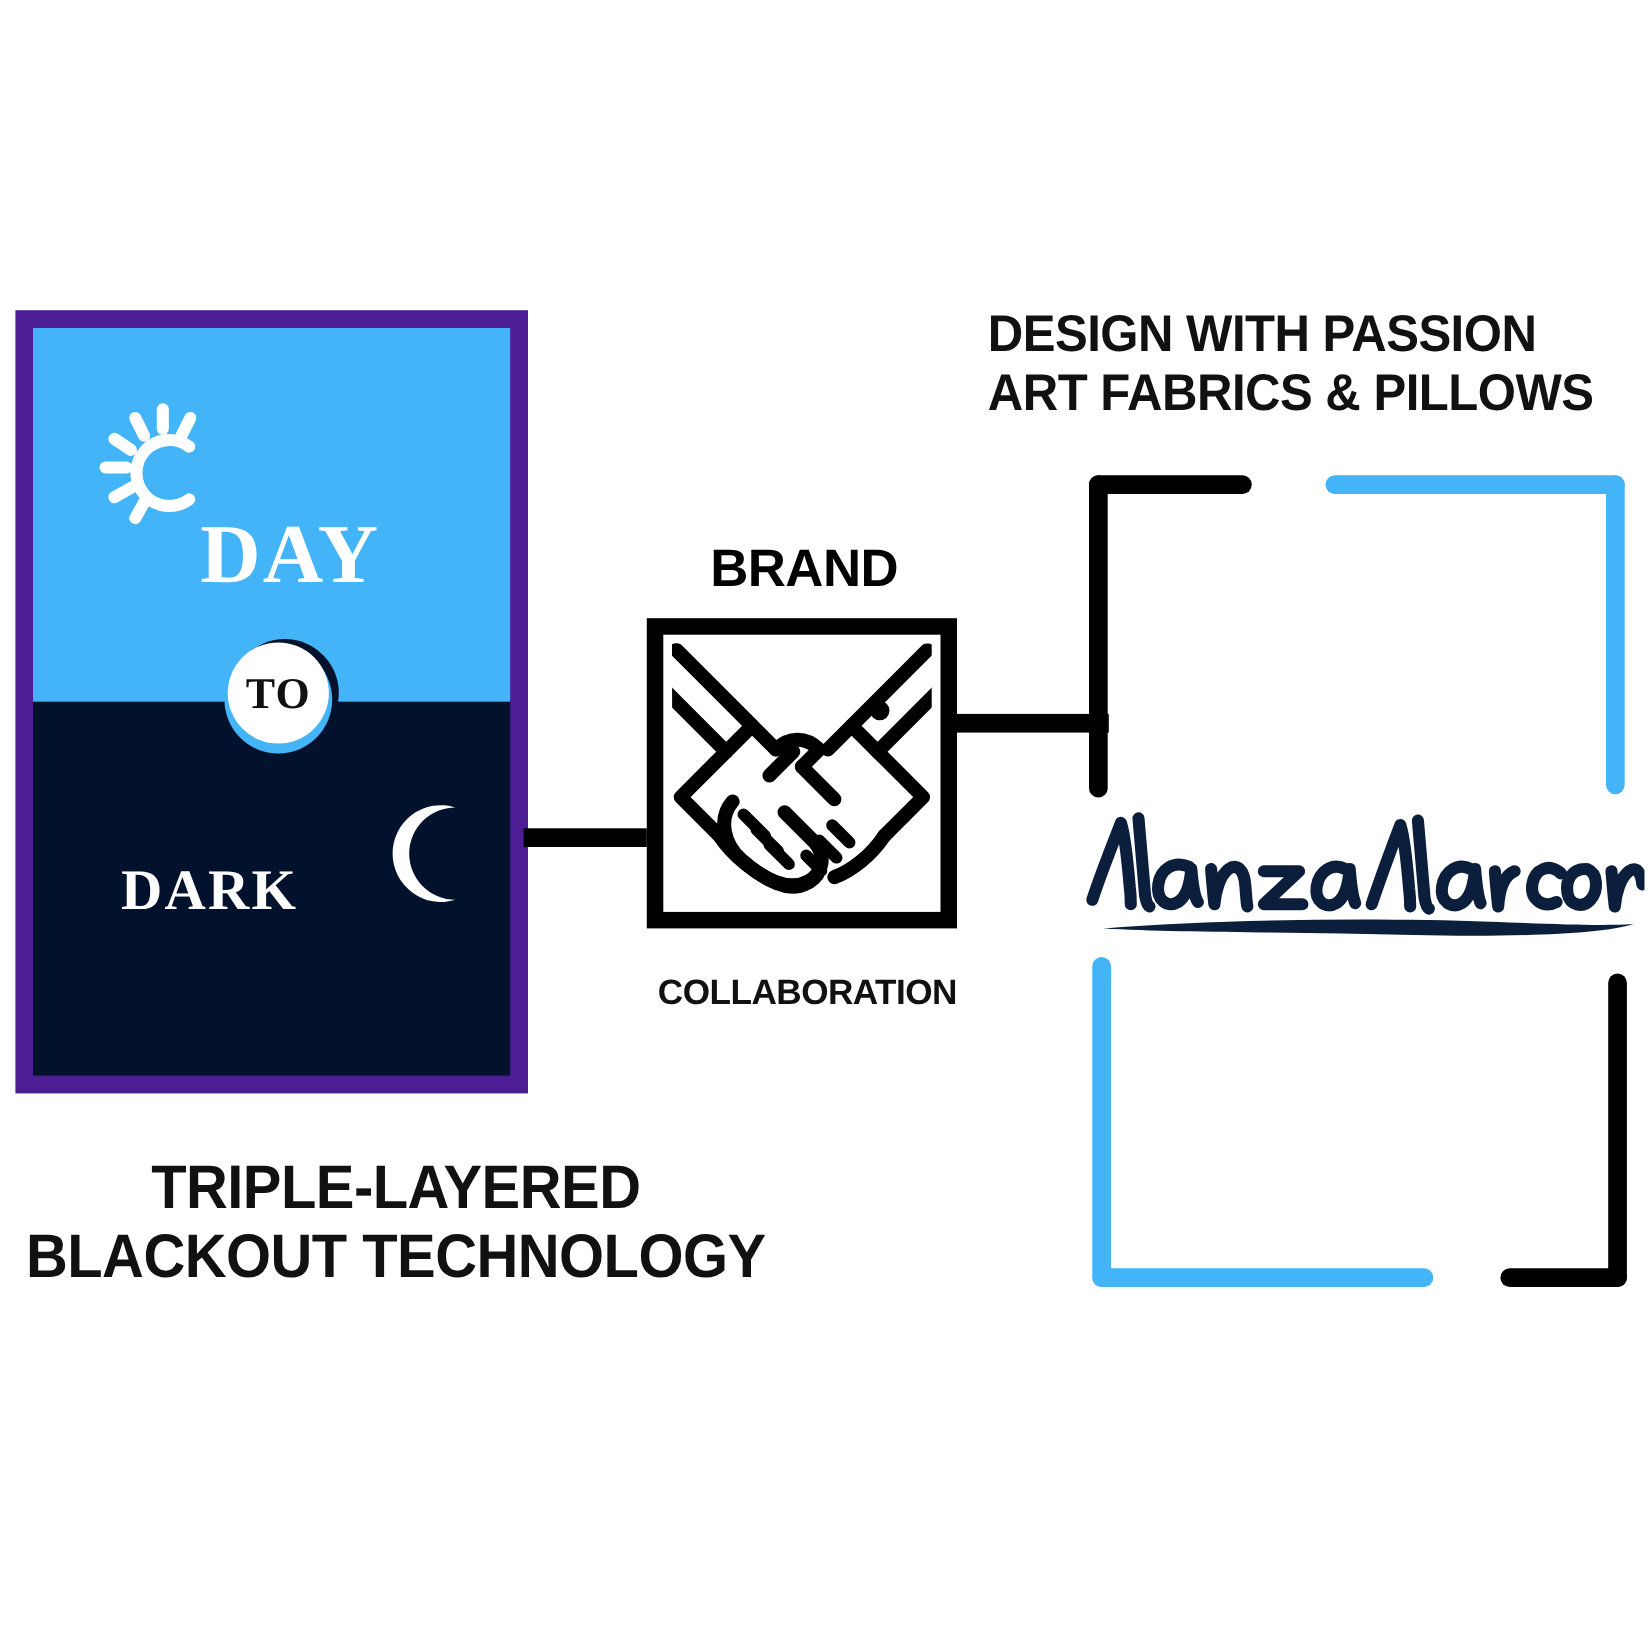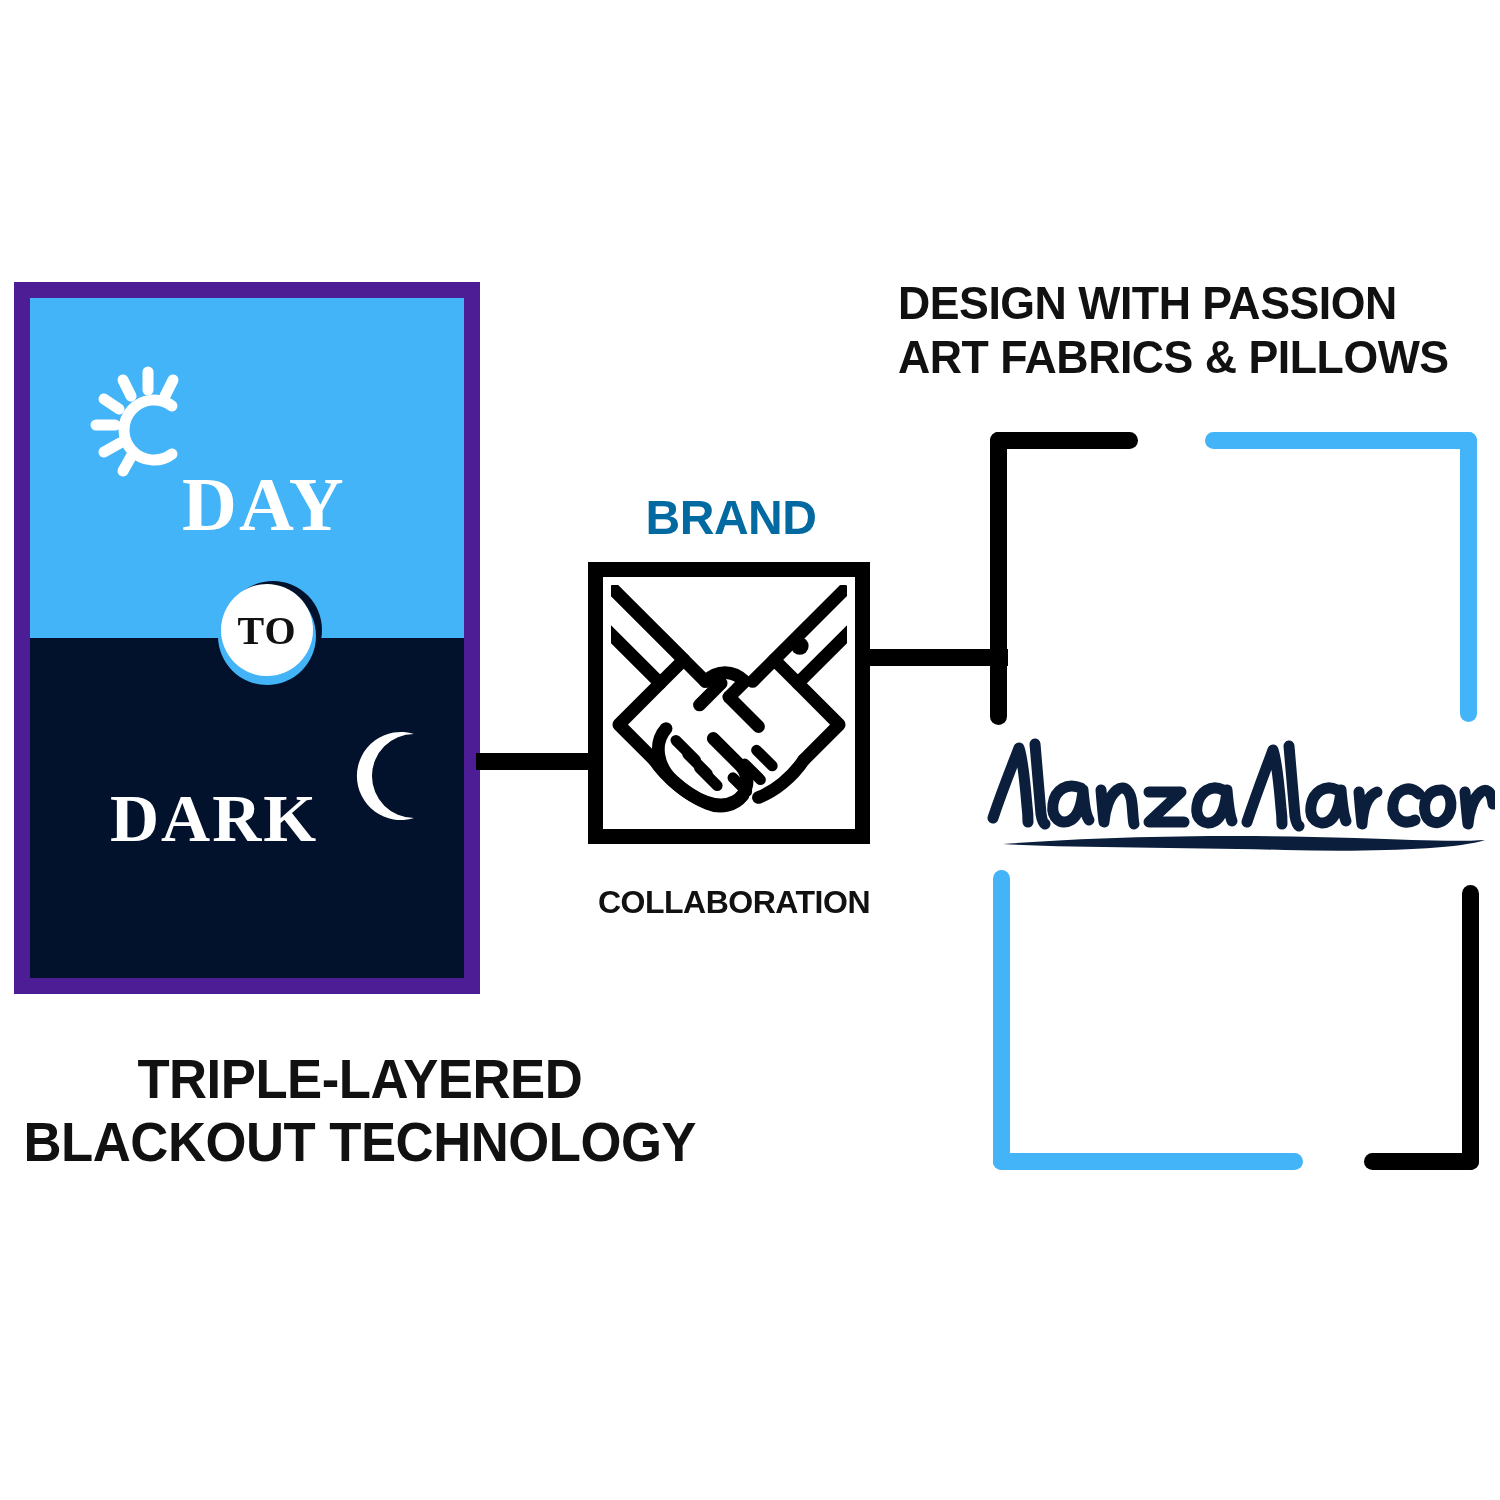--- a/index.html
+++ b/index.html
@@ -79,27 +79,27 @@
     line-height: 1;
   }
   #label-day {
     left: 152px;
     top: 168px;
     font-size: 76px;
   }
   #label-dark {
     left: 80px;
     top: 486px;
-    font-size: 68px;
+    font-size: 52px;
   }
 
   
   #to-badge {
     position: absolute;
-    left: 188px;
+    left: 174px;
     top: 283px;
     width: 104px;
     height: 104px;
   }
   #to-ring-top {
     position: absolute;
     left: 6px; top: 0;
     width: 98px; height: 98px;
     border-radius: 50%;
     background: #03122c;
@@ -180,21 +180,21 @@
 
   
   #brand-label {
     position: absolute;
     left: 586px;
     top: 490px;
     width: 290px;
     text-align: center;
     font-weight: bold;
     font-size: 48px;
-    color: #0369a1;
+    color: #000000;
     letter-spacing: -0.5px;
   }
   #collab-label {
     position: absolute;
     left: 512px;
     top: 884px;
     width: 444px;
     text-align: center;
     font-weight: bold;
     font-size: 32px;

